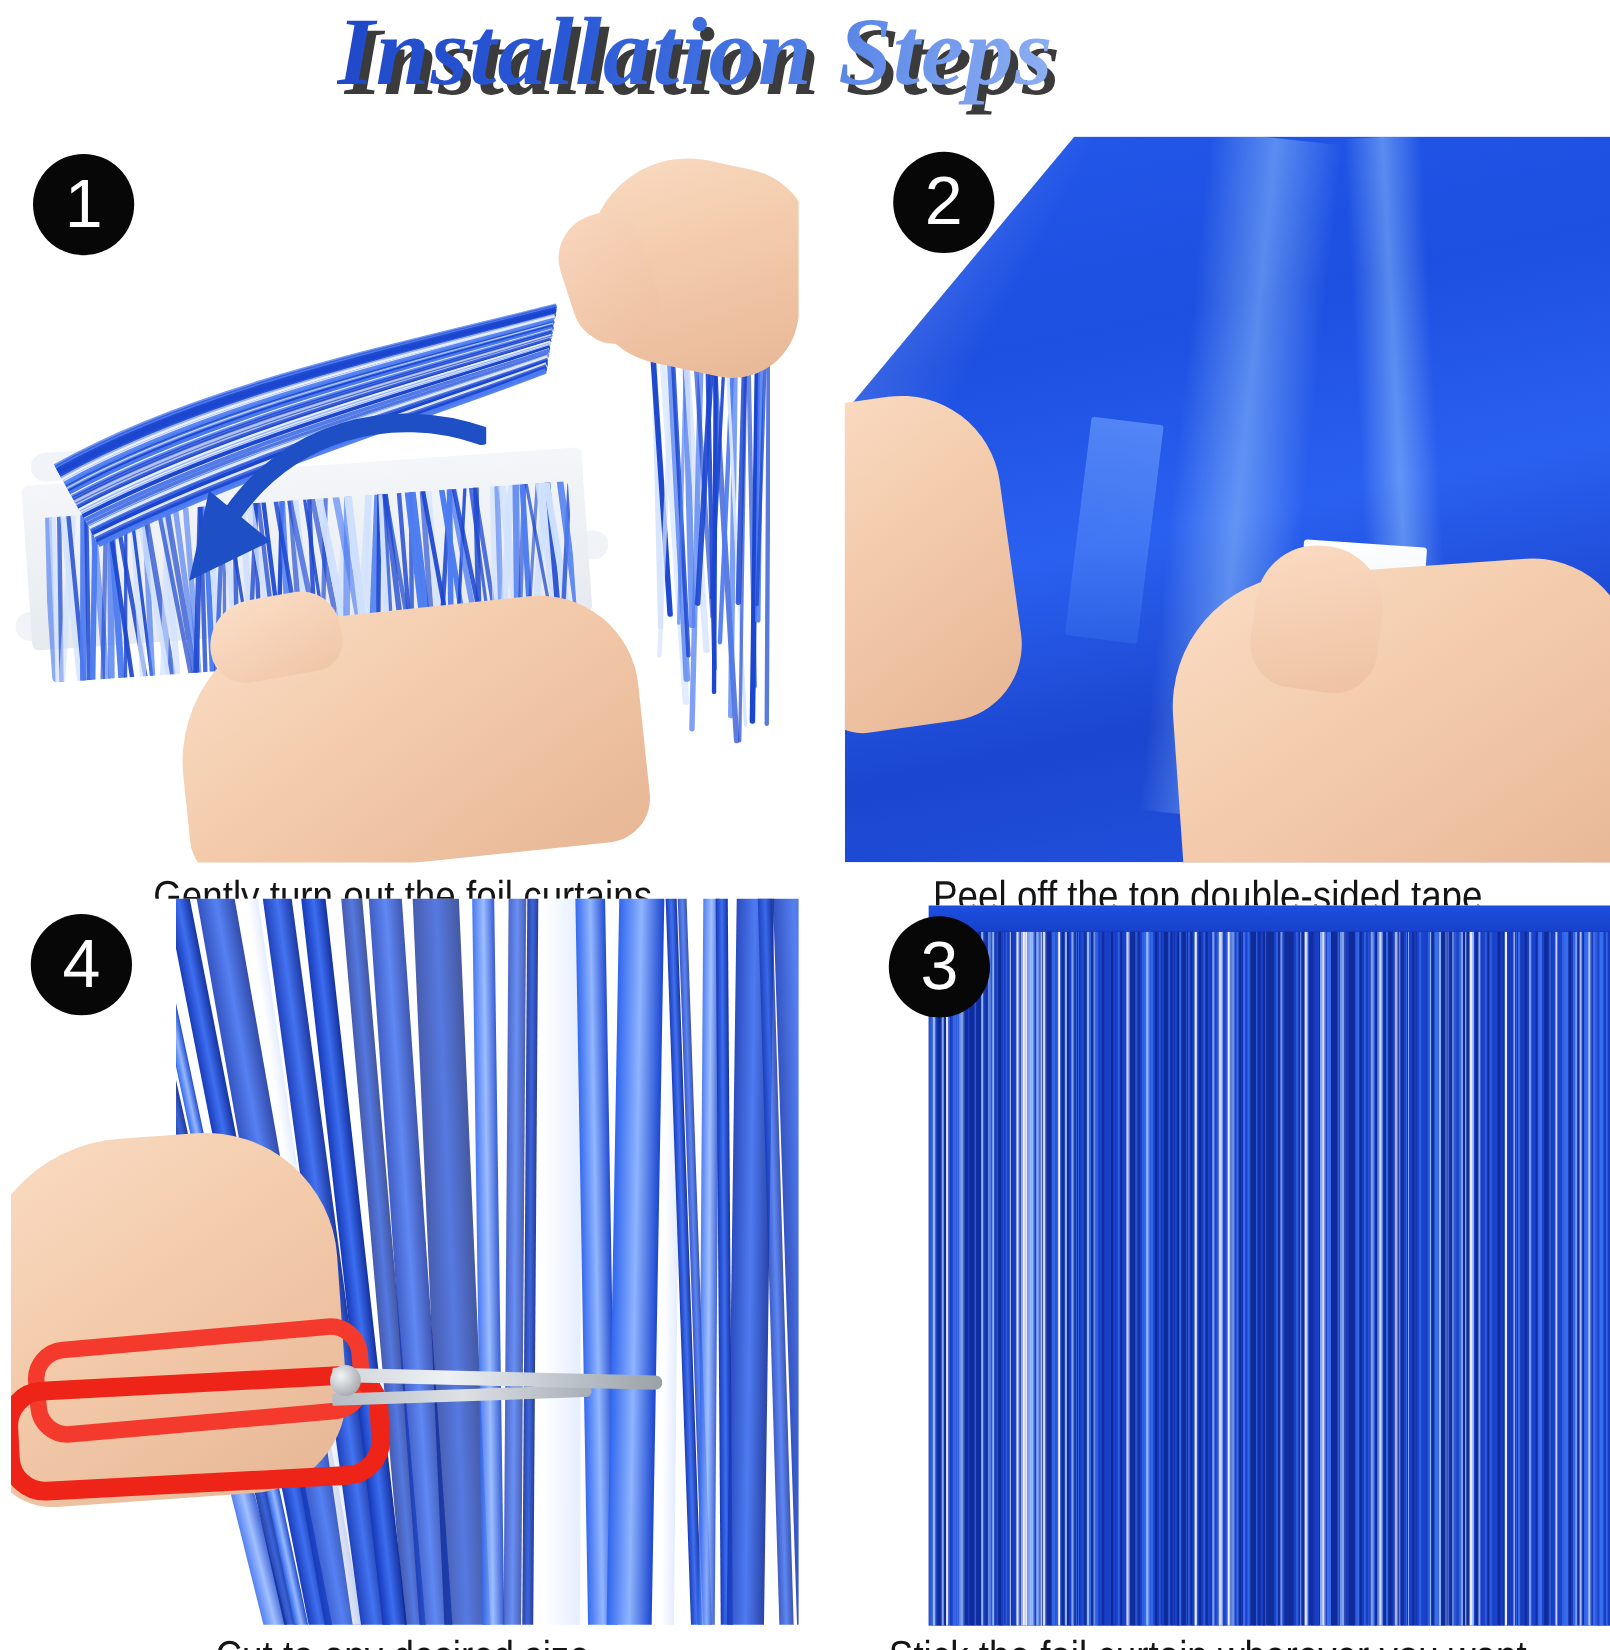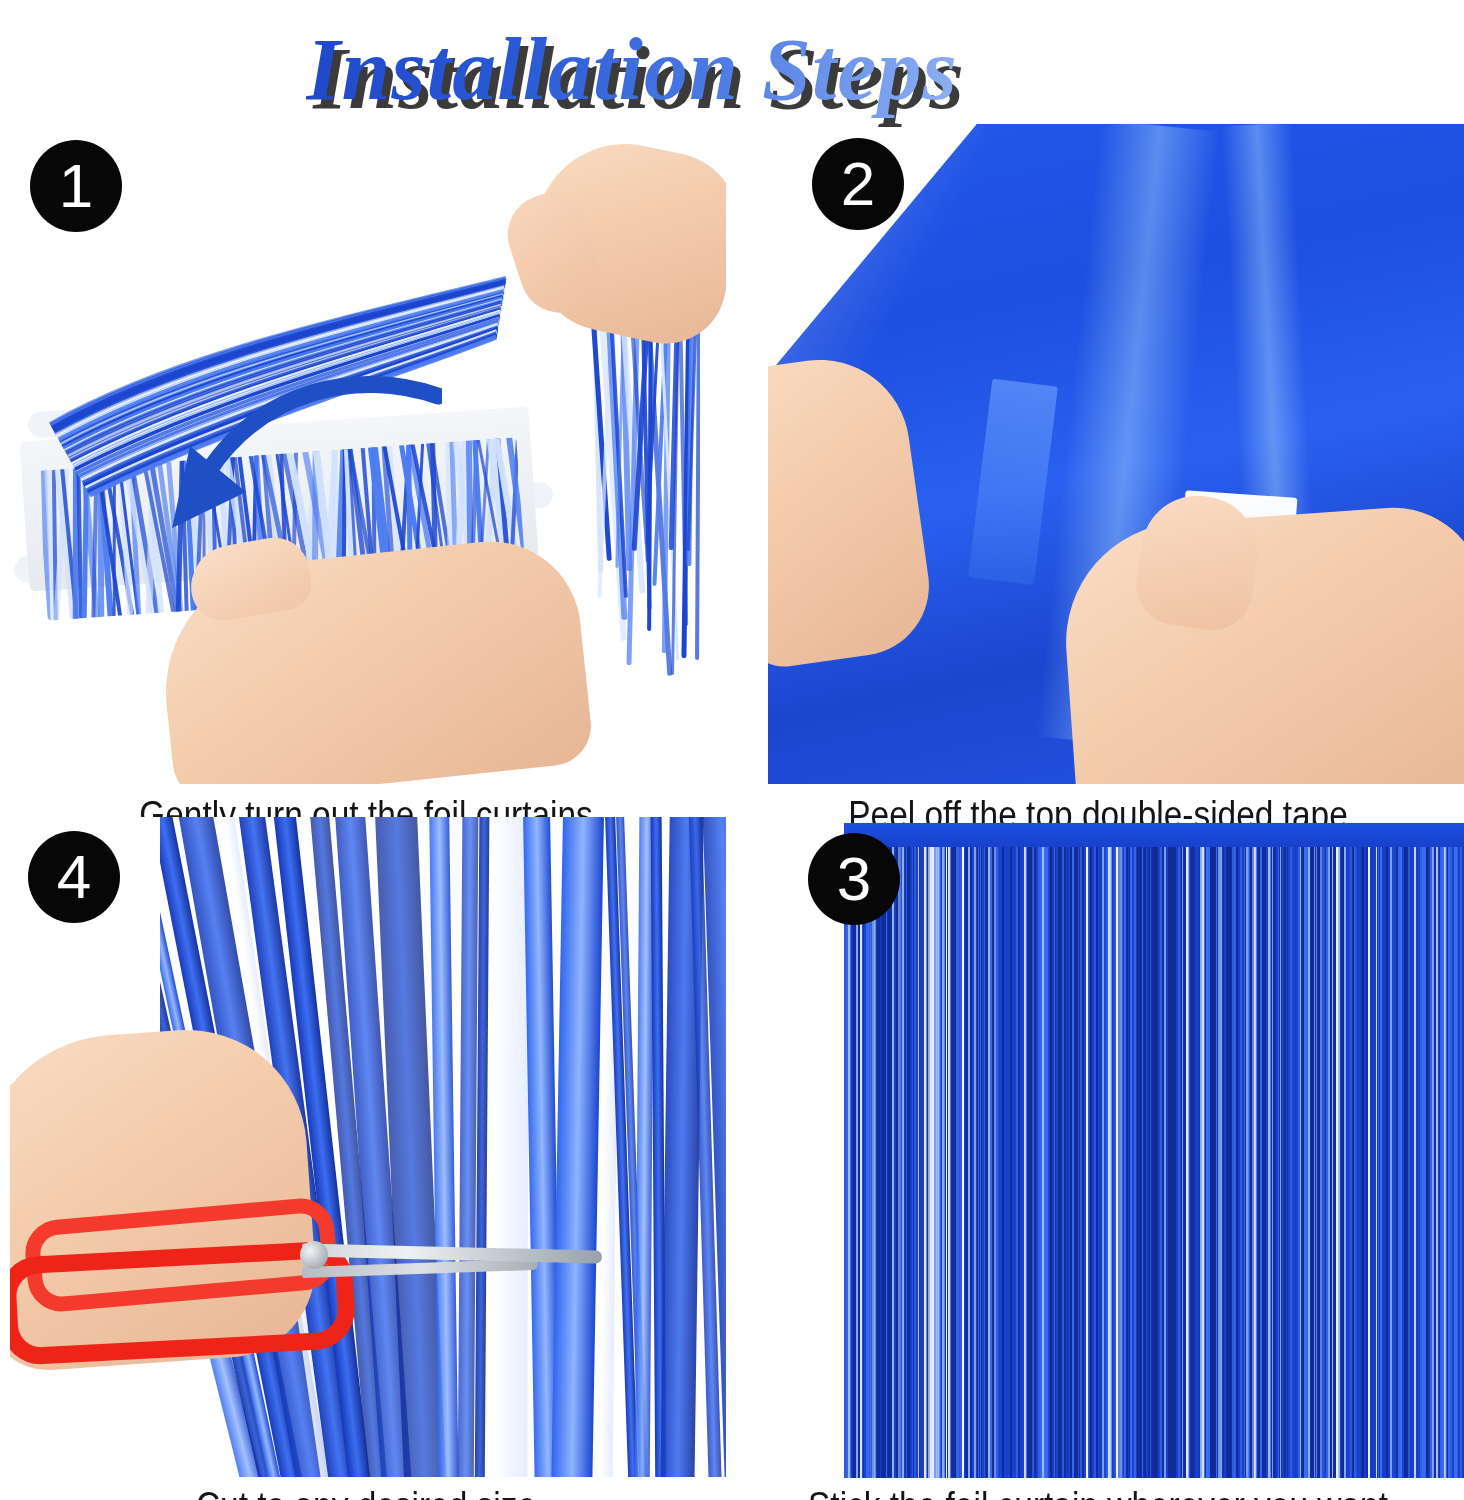--- a/index.html
+++ b/index.html
@@ -16,21 +16,21 @@
   }
 
   
   .title-wrap {
     position: absolute;
     left: 0;
     top: 0;
     width: 1264px;
     height: 118px;
     display: flex;
-    align-items: flex-end;
+    align-items: flex-start;
     justify-content: center;
   }
   .title-stack {
     position: relative;
     height: 96px;
     line-height: 96px;
   }
   .title-text {
     font-family: "Liberation Serif", "DejaVu Serif", serif;
     font-weight: bold;

